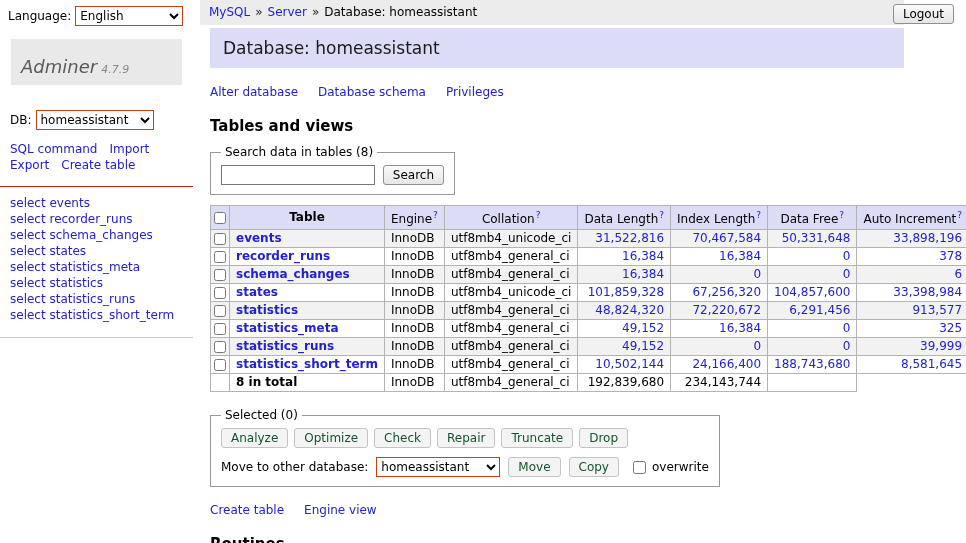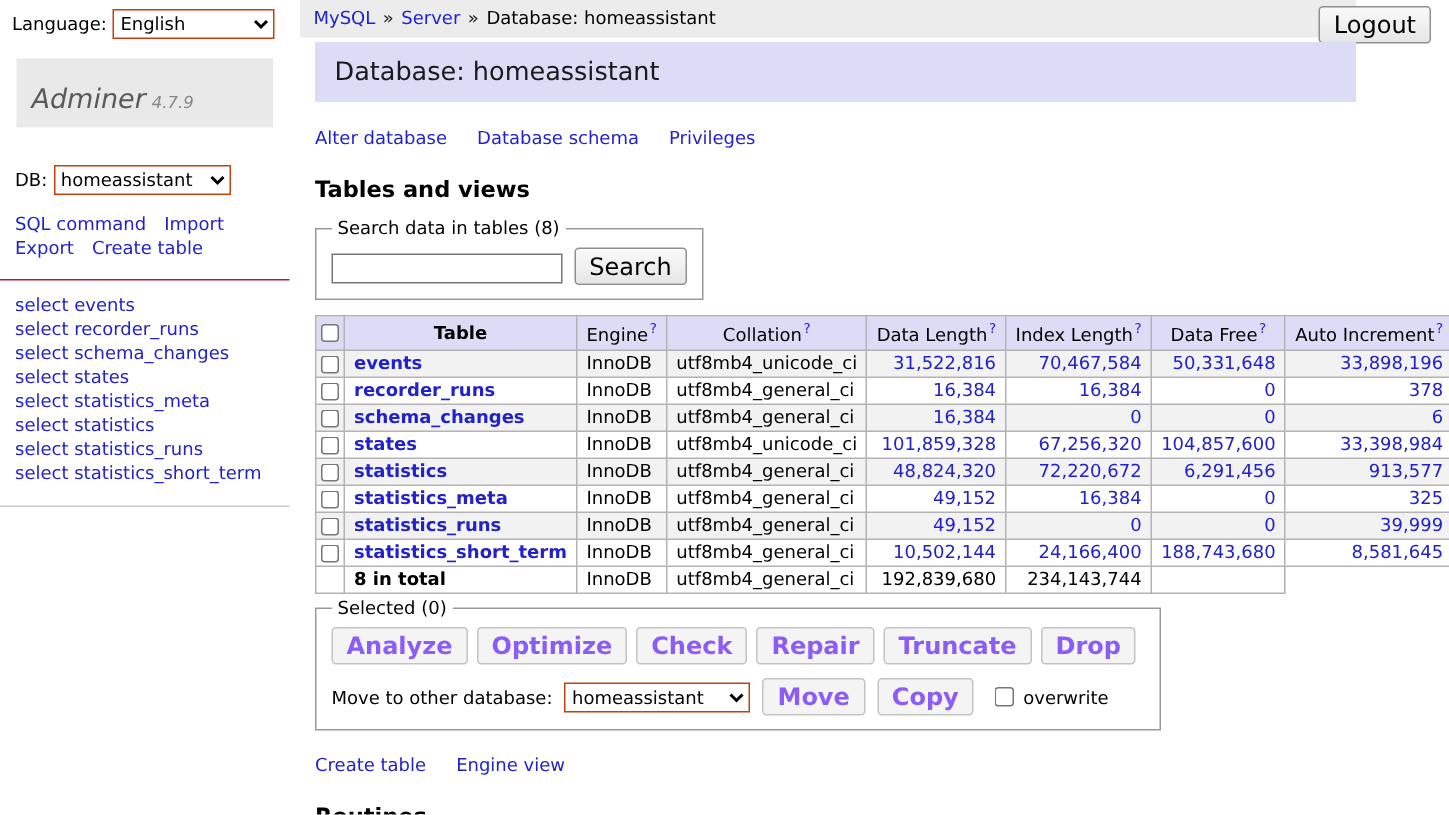--- a/index.html
+++ b/index.html
@@ -9,24 +9,24 @@
   }
   *{box-sizing:border-box;}
   html,body{margin:0;padding:0;}
   body{
     width:966px;height:543px;overflow:hidden;position:relative;background:#fff;
     font-family:"DejaVu Sans","Liberation Sans",sans-serif;font-size:12px;color:#000;
   }
   a{color:var(--link);text-decoration:none;cursor:pointer;}
   select{font-family:inherit;font-size:12px;height:20px;border:1px solid #c2410c;background:#fff;}
   button{
-    font-family:inherit;font-size:16px;padding:2px 9px;border:1px solid #8f8f8f;border-radius:3px;
+    font-family:inherit;font-size:12px;padding:2px 9px;border:1px solid #8f8f8f;border-radius:3px;
     background:linear-gradient(#fafafa,#e6e6e6);color:#000;cursor:pointer;
   }
-  button:disabled{color:#8b5cf6;border-color:#c3c3c3;background:#f4f4f4;cursor:default;font-weight:bold;}
+  button:disabled{color:#14532d;border-color:#c3c3c3;background:#f4f4f4;cursor:default;}
 
   
   .lang{position:absolute;top:6px;left:8px;}
   .lang select{width:108px;margin-left:4px;}
 
   
   .breadcrumb{
     position:absolute;left:200px;top:0;width:704px;height:25px;
     background:var(--bar-bg);padding:5px 9px;white-space:nowrap;
   }
@@ -71,21 +71,21 @@
   .data thead th{background:var(--header-bg);font-weight:normal;text-align:center;padding:2px 6px;}
   .data thead th.col-table{font-weight:bold;}
   .data th.check,.data td.check{width:22px;text-align:center;padding:1px 3px;}
   .data tbody tr.odd{background:#f2f2f2;}
   .data td.num{text-align:right;}
   .data td.name a{font-weight:bold;}
   .data td.total-label{font-weight:bold;}
   sup.help{font-size:9px;color:var(--link);margin-left:1px;}
   .data input[type=checkbox]{width:12px;height:12px;margin:1px 0;vertical-align:middle;}
 
-  .selected-box{margin-top:2px;}
+  .selected-box{margin-top:16px;}
   .btn-row button{margin-right:6px;}
   .move-row{margin-top:9px;display:flex;align-items:center;gap:8px;}
   .move-row select{width:124px;}
   .overwrite{display:inline-flex;align-items:center;gap:3px;margin-left:2px;}
 
   .create-links{margin:16px 0 0;}
 </style>
 </head>
 <body>
 

